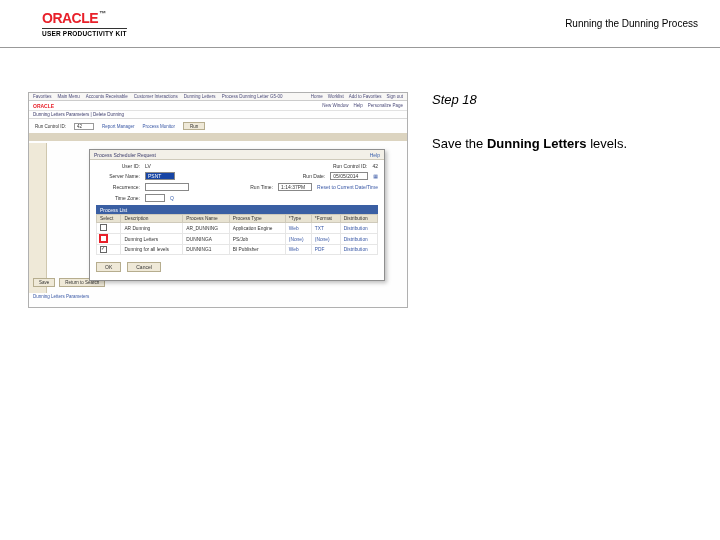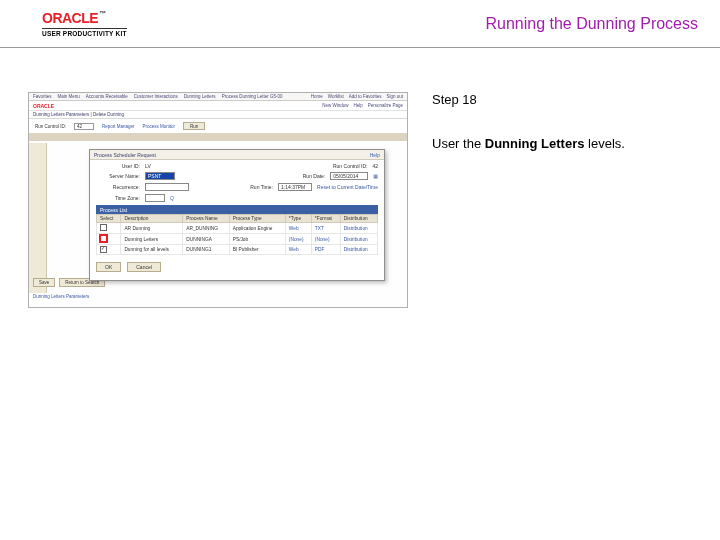--- a/index.html
+++ b/index.html
@@ -33,29 +33,29 @@
     font-size: 6.5px;
     font-weight: bold;
     color: #000;
     border-top: 1px solid #333;
     margin-top: 2px;
     padding-top: 1px;
     letter-spacing: .2px;
   }
   .header-title {
     margin-left: auto;
-    font-size: 16px;
-    color: #a21caf;
+    font-size: 10px;
+    color: #000000;
   }
 
   .content { display: flex; padding: 44px 0 0 0; }
   .left-pane { width: 424px; padding-left: 28px; }
   .right-pane { width: 280px; padding-left: 8px; padding-right: 20px; }
 
-  .step-label { font-size: 13px; color: #000; margin-bottom: 28px; }
+  .step-label { font-size: 13px; color: #000; margin-bottom: 28px; font-style: italic; }
   .instr { font-size: 13px; color: #000; line-height: 1.4; }
   .instr .bold { font-weight: bold; }
 
   
   .mini {
     width: 380px;
     height: 216px;
     background: #fefefe;
     border: 1px solid #b0b0b0;
     position: relative;
@@ -313,17 +313,17 @@
           <span class="btn">Cancel</span>
         </div>
       </div>
 
     </div>
   </div>
 
   <div class="right-pane">
     <div class="step-label">Step 18</div>
     <div class="instr">
-      <span>User the </span><span class="bold">Dunning Letters</span><span> levels.</span>
+      <span>Save the </span><span class="bold">Dunning Letters</span><span> levels.</span>
     </div>
   </div>
 
 </div>
 
 </body></html>

